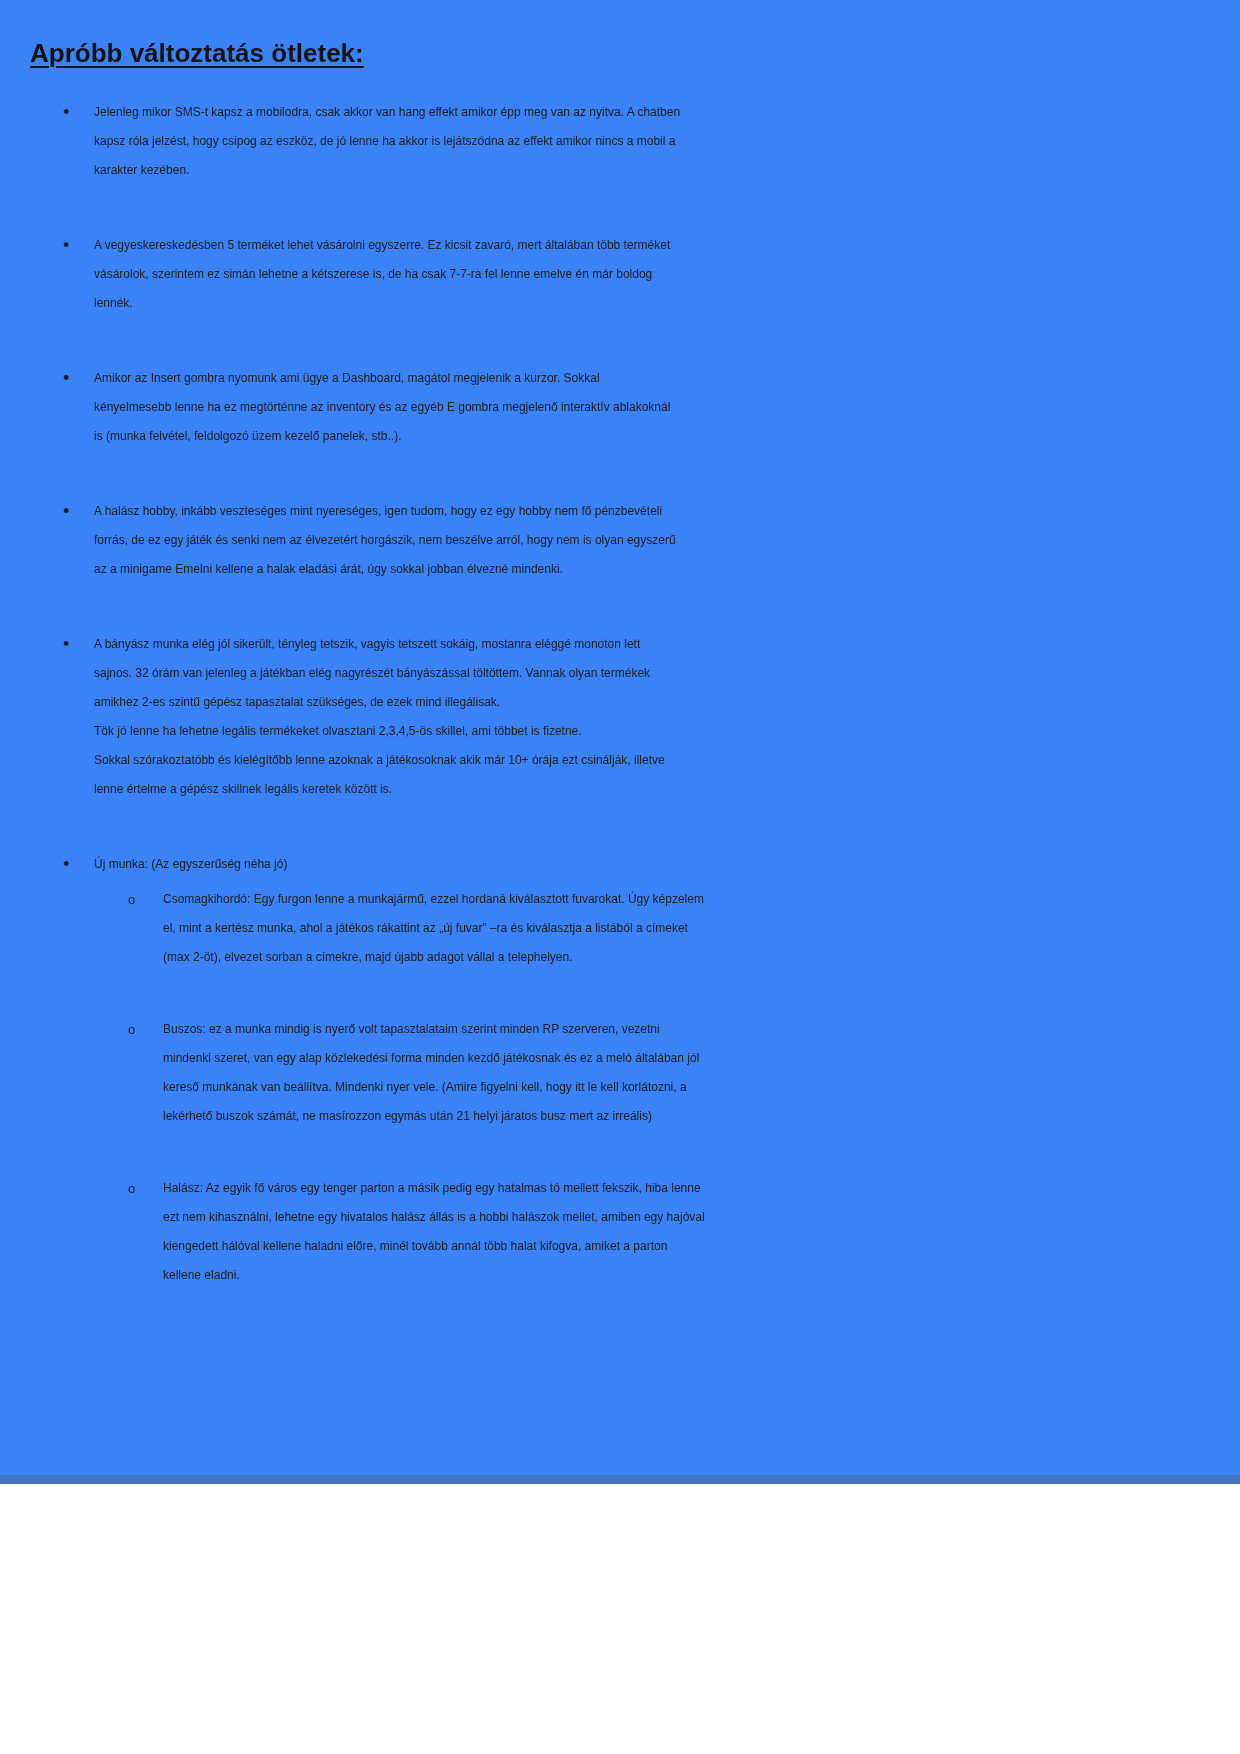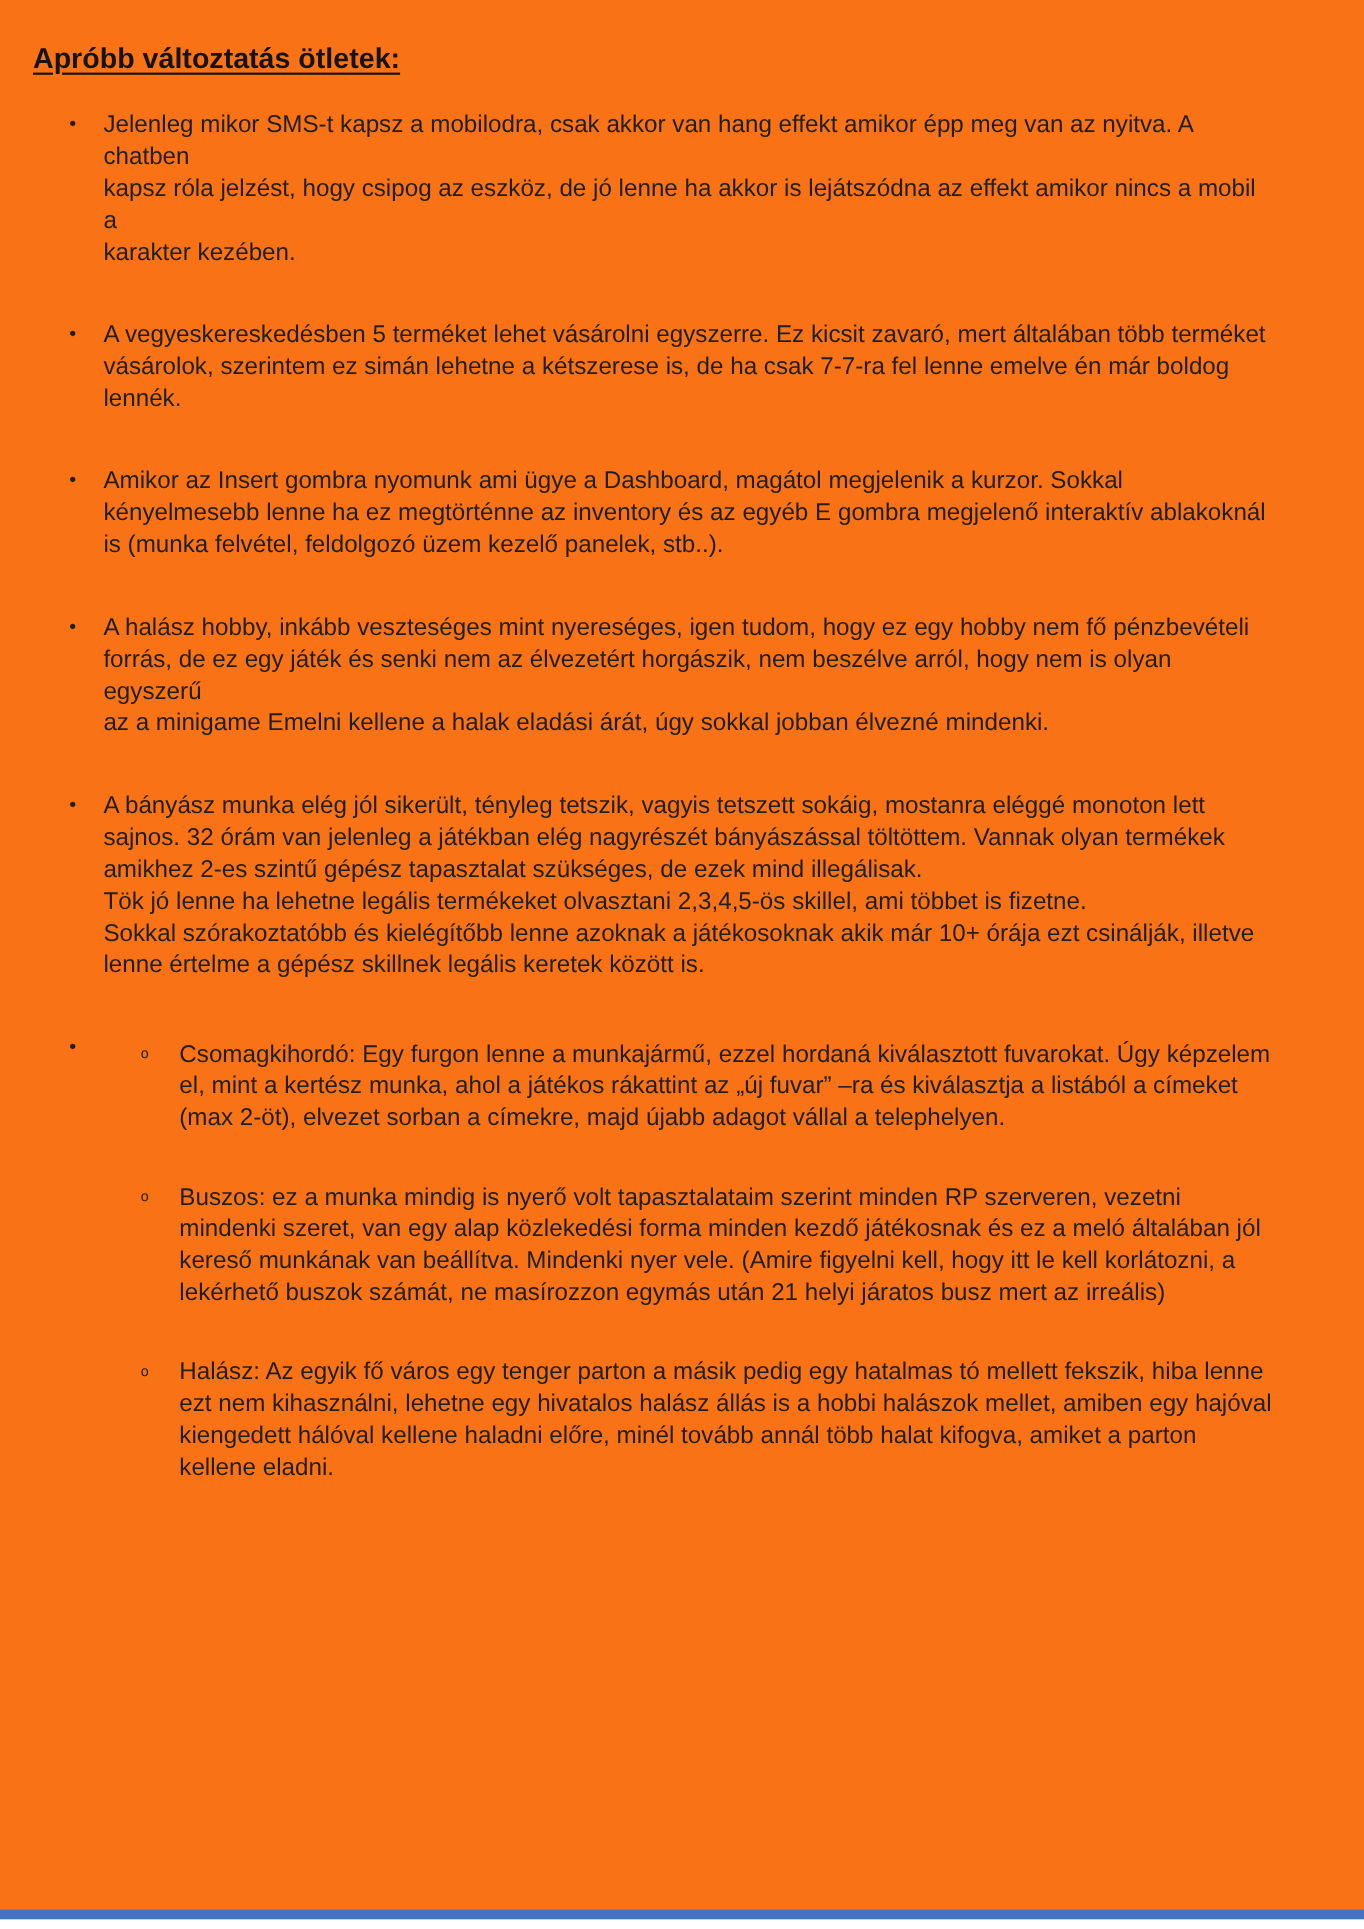--- a/index.html
+++ b/index.html
@@ -1,20 +1,20 @@
 <!DOCTYPE html>
 <html><head>
 <meta charset="utf-8">
 <style>
   html, body { margin: 0; padding: 0; background: #ffffff; }
   .page {
     position: relative;
     width: 1240px;
-    height: 1745px;
-    background: #f97316;
+    height: 1484px;
+    background: #3b82f6;
     font-family: "Liberation Sans", sans-serif;
     color: #1f1f1f;
     box-sizing: border-box;
     padding: 36px 0 0 30px;
     overflow: hidden;
   }
   .content { width: 1140px; }
   h1.sec-heading {
     font-size: 26px;
     line-height: 34px;
@@ -43,21 +43,21 @@
   .submarker {
     flex: 0 0 35px;
     width: 35px;
     font-size: 13px;
     line-height: 29px;
     color: #1f1f1f;
     user-select: none;
   }
   p.para {
     margin: 0;
-    font-size: 22px;
+    font-size: 12px;
     line-height: 29px;
     white-space: pre-line;
     max-width: 1060px;
   }
   .bullet-body { flex: 1 1 auto; min-width: 0; }
   .bottom-bar {
     position: absolute;
     left: 0; bottom: 0;
     width: 100%;
     height: 9px;
@@ -116,20 +116,21 @@
 sajnos. 32 órám van jelenleg a játékban elég nagyrészét bányászással töltöttem. Vannak olyan termékek
 amikhez 2-es szintű gépész tapasztalat szükséges, de ezek mind illegálisak.
 Tök jó lenne ha lehetne legális termékeket olvasztani 2,3,4,5-ös skillel, ami többet is fizetne.
 Sokkal szórakoztatóbb  és kielégítőbb lenne azoknak a játékosoknak akik már 10+ órája ezt csinálják, illetve
 lenne értelme a gépész skillnek legális keretek között is.</p>
           </div>
         </li>
         <li>
           <span class="marker">•</span>
           <div class="bullet-body">
+            <p class="para">Új munka: (Az egyszerűség néha jó)</p>
             <ul class="sublist">
               <li>
                 <span class="submarker">o</span>
                 <div class="bullet-body">
                   <p class="para">Csomagkihordó: Egy furgon lenne a munkajármű, ezzel hordaná kiválasztott fuvarokat. Úgy képzelem
 el, mint a kertész munka, ahol a játékos rákattint az „új fuvar” –ra és kiválasztja a listából a címeket
 (max 2-öt), elvezet sorban a címekre, majd újabb adagot vállal a telephelyen.</p>
                 </div>
               </li>
               <li>

